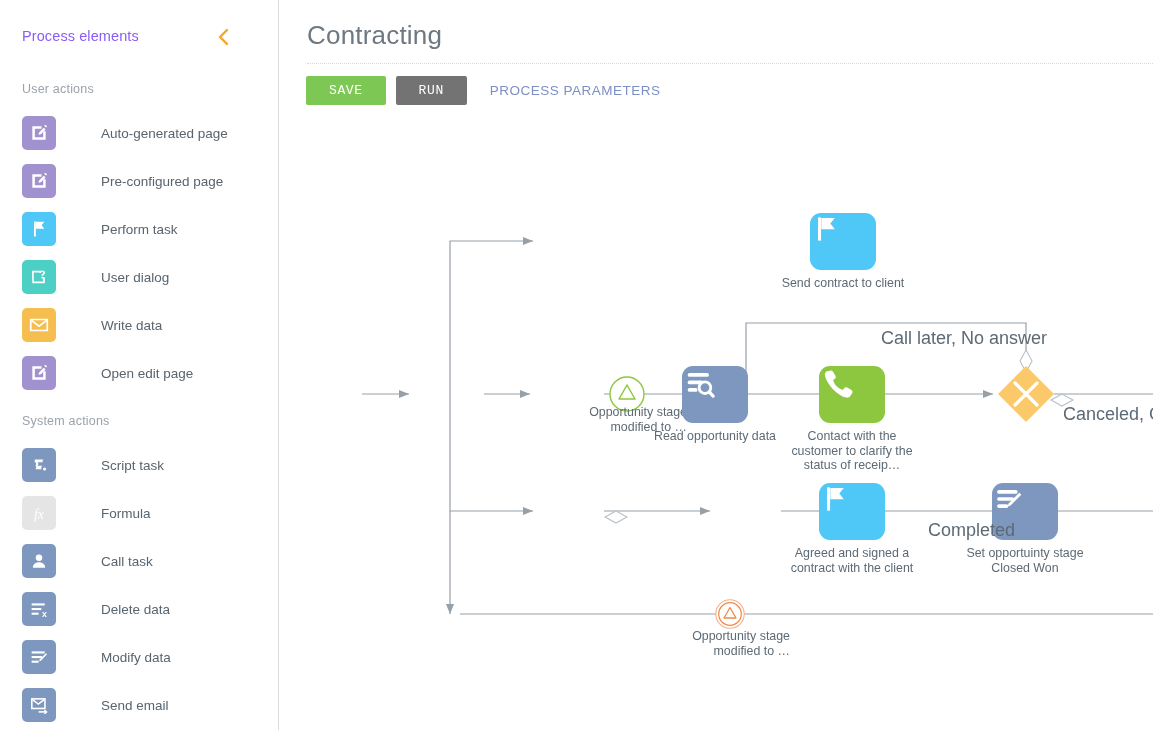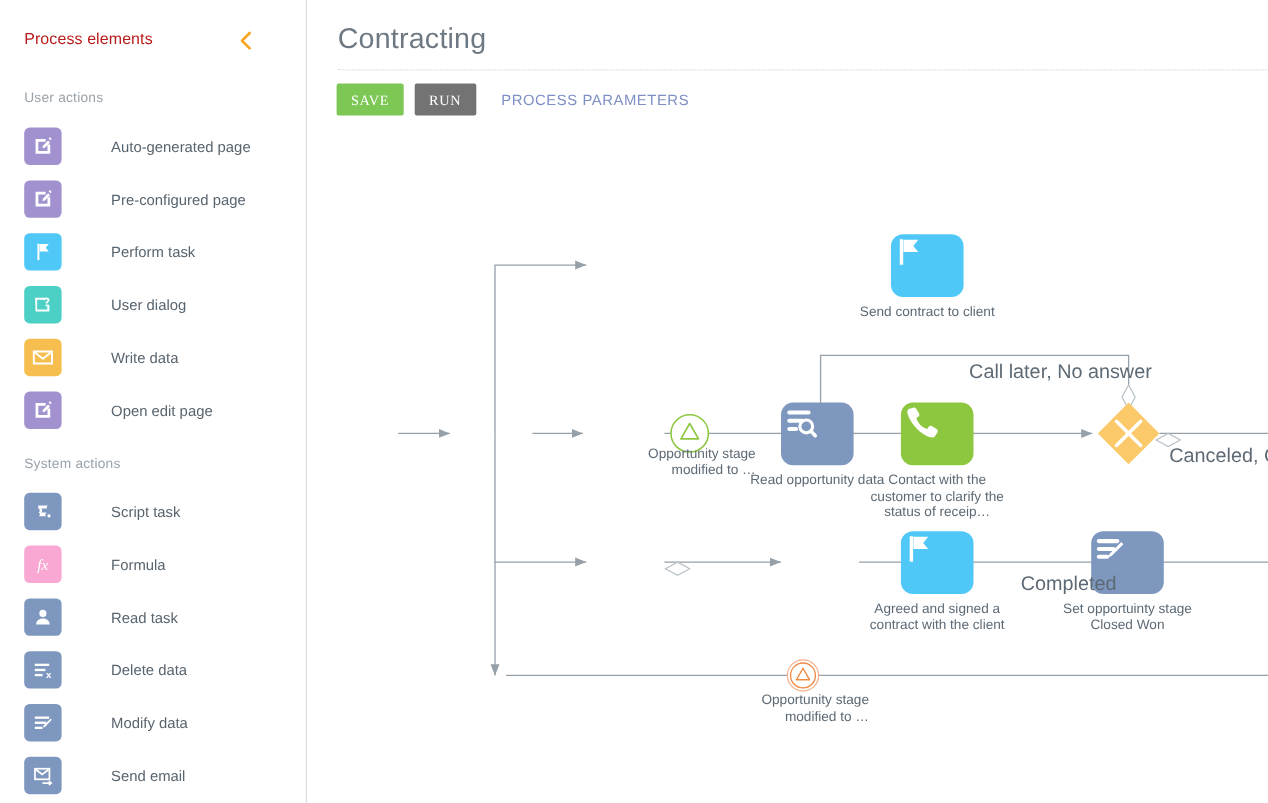--- a/index.html
+++ b/index.html
@@ -7,40 +7,40 @@
     width:1153px;height:730px;overflow:hidden;background:#ffffff;
     font-family:"Liberation Sans","DejaVu Sans",sans-serif;
     color:#5b6770;
   }
   #app{position:relative;width:1153px;height:730px;}
 
   
   #sidebar{position:absolute;left:0;top:0;width:279px;height:730px;background:#fff;
            border-right:1px solid #d9dde1;box-sizing:border-box;overflow:hidden;}
   .side-head{position:absolute;left:22px;top:27px;right:20px;height:22px;}
-  .side-title{font-size:14.5px;color:#b91c1c;letter-spacing:.1px;}
+  .side-title{font-size:14.5px;color:#8b5cf6;letter-spacing:.1px;}
   .collapse-btn{position:absolute;right:22px;top:-5px;width:26px;height:30px;
                 display:flex;align-items:center;justify-content:center;cursor:pointer;}
   .collapse-btn svg{display:block;}
 
   .group-label{position:absolute;left:22px;font-size:12.5px;color:#9aa3ab;letter-spacing:.2px;}
   .item{position:absolute;left:22px;width:240px;height:38px;display:flex;align-items:center;cursor:pointer;}
   .ico{width:34px;height:34px;border-radius:5px;flex:0 0 34px;display:flex;align-items:center;justify-content:center;}
   .ico svg{display:block;}
   .item-label{margin-left:45px;font-size:13.5px;color:#58646e;white-space:nowrap;}
 
   
   #main{position:absolute;left:280px;top:0;right:0;bottom:0;background:#fff;}
   #page-title{position:absolute;left:27px;top:20px;font-size:26px;color:#6d7882;font-weight:400;letter-spacing:.2px;}
   #title-rule{position:absolute;left:27px;top:63px;width:1120px;height:0;
               border-top:1px dotted #d6dade;}
   #toolbar{position:absolute;left:26px;top:76px;display:flex;align-items:center;}
-  .btn{height:29px;min-width:56px;padding:0 13px;display:flex;align-items:center;justify-content:center;
+  .btn{height:29px;min-width:56px;padding:0 23px;display:flex;align-items:center;justify-content:center;
        font-size:13px;color:#fff;letter-spacing:.6px;cursor:pointer;border:0;border-radius:2px;
-       font-family:Liberation Serif, serif;}
+       font-family:Liberation Mono, monospace;}
   .btn-save{background:#7dc855;}
   .btn-run{background:#737373;margin-left:10px;}
   .link-btn{margin-left:23px;font-size:13.5px;color:#7e8fc4;letter-spacing:.5px;cursor:pointer;}
 
   
   #canvas{position:absolute;left:0;top:120px;width:873px;height:610px;}
   #canvas svg{position:absolute;left:0;top:0;}
 
   .node{position:absolute;}
   .node .box{width:66px;height:57px;border-radius:11px;display:flex;align-items:center;justify-content:center;}
@@ -133,36 +133,36 @@
       <span class="ico" style="background:#7e97bf">
         <svg width="19" height="19" viewBox="0 0 24 24">
             <path d="M6 4.5h11c-1.3 1-1.6 2.4-.8 3.5H9.6c1.4 1.4 1.3 3.2-.3 4.4h6.3c-1.5 1.3-1.9 2.9-.9 4.4H6.8c1.6-1.4 1.5-3.2 0-4.4h-.3c1.6-1.2 1.8-3 .2-4.4H6z" fill="#fff"></path>
             <circle cx="18.4" cy="16.3" r="1.9" fill="#fff"></circle>
           </svg>
       </span>
       <span class="item-label">Script task</span>
     </div>
 
     <div class="item" style="top:494px">
-      <span class="ico" style="background:#f9a8d4">
+      <span class="ico" style="background:#e5e5e5">
         <svg width="24" height="24" viewBox="0 0 24 24">
             <text x="12" y="17.5" text-anchor="middle" font-family="Liberation Serif, serif" font-style="italic" font-size="14" fill="#fff">fx</text>
           </svg>
       </span>
       <span class="item-label">Formula</span>
     </div>
 
     <div class="item" style="top:542px">
       <span class="ico" style="background:#7e97bf">
         <svg width="20" height="20" viewBox="0 0 24 24">
             <circle cx="12" cy="8" r="3.9" fill="#fff"></circle>
             <path d="M4.6 20c0-4 3.3-6.5 7.4-6.5s7.4 2.5 7.4 6.5z" fill="#fff"></path>
           </svg>
       </span>
-      <span class="item-label">Read task</span>
+      <span class="item-label">Call task</span>
     </div>
 
     <div class="item" style="top:590px">
       <span class="ico" style="background:#7e97bf">
         <svg width="21" height="21" viewBox="0 0 24 24">
           <rect x="3" y="5" width="15" height="2.4" fill="#fff"></rect>
           <rect x="3" y="10.3" width="11" height="2.4" fill="#fff"></rect>
           <rect x="3" y="15.6" width="8" height="2.4" fill="#fff"></rect>
           <text x="17.5" y="20" text-anchor="middle" font-family="Liberation Sans, sans-serif" font-size="10" font-weight="bold" fill="#fff">x</text>
         </svg>
@@ -246,21 +246,21 @@
       </svg>
 
       <div class="node" style="left:328px;top:255px;width:38px;height:38px">
         <svg width="38" height="38" viewBox="0 0 38 38">
           <circle cx="19" cy="19" r="17" fill="#fff" stroke="#8dc63f" stroke-width="1.4"></circle>
           <path d="M19,10 L27,24 L11,24 z" fill="none" stroke="#8dc63f" stroke-width="1.5" stroke-linejoin="round"></path>
         </svg>
         <div class="ev-cap">Opportunity stage modified to …</div>
       </div>
 
-      <div class="node" style="left:430px;top:246px;border-radius:17px;">
+      <div class="node" style="left:402px;top:246px;border-radius:17px;">
         <div class="box" style="background:#7e97bf">
           <svg width="34" height="34" viewBox="0 0 24 24">
             <rect x="4" y="5" width="15" height="2.6" rx="1.3" fill="#fff"></rect>
             <rect x="4" y="10.3" width="11" height="2.6" rx="1.3" fill="#fff"></rect>
             <rect x="4" y="15.6" width="7" height="2.6" rx="1.3" fill="#fff"></rect>
             <circle cx="16.2" cy="15.3" r="4.1" fill="none" stroke="#fff" stroke-width="2"></circle>
             <path d="M19.3,18.4 L22,21.2" stroke="#fff" stroke-width="2.3" stroke-linecap="round"></path>
           </svg>
         </div>
         <div class="cap">Read opportunity data</div>

